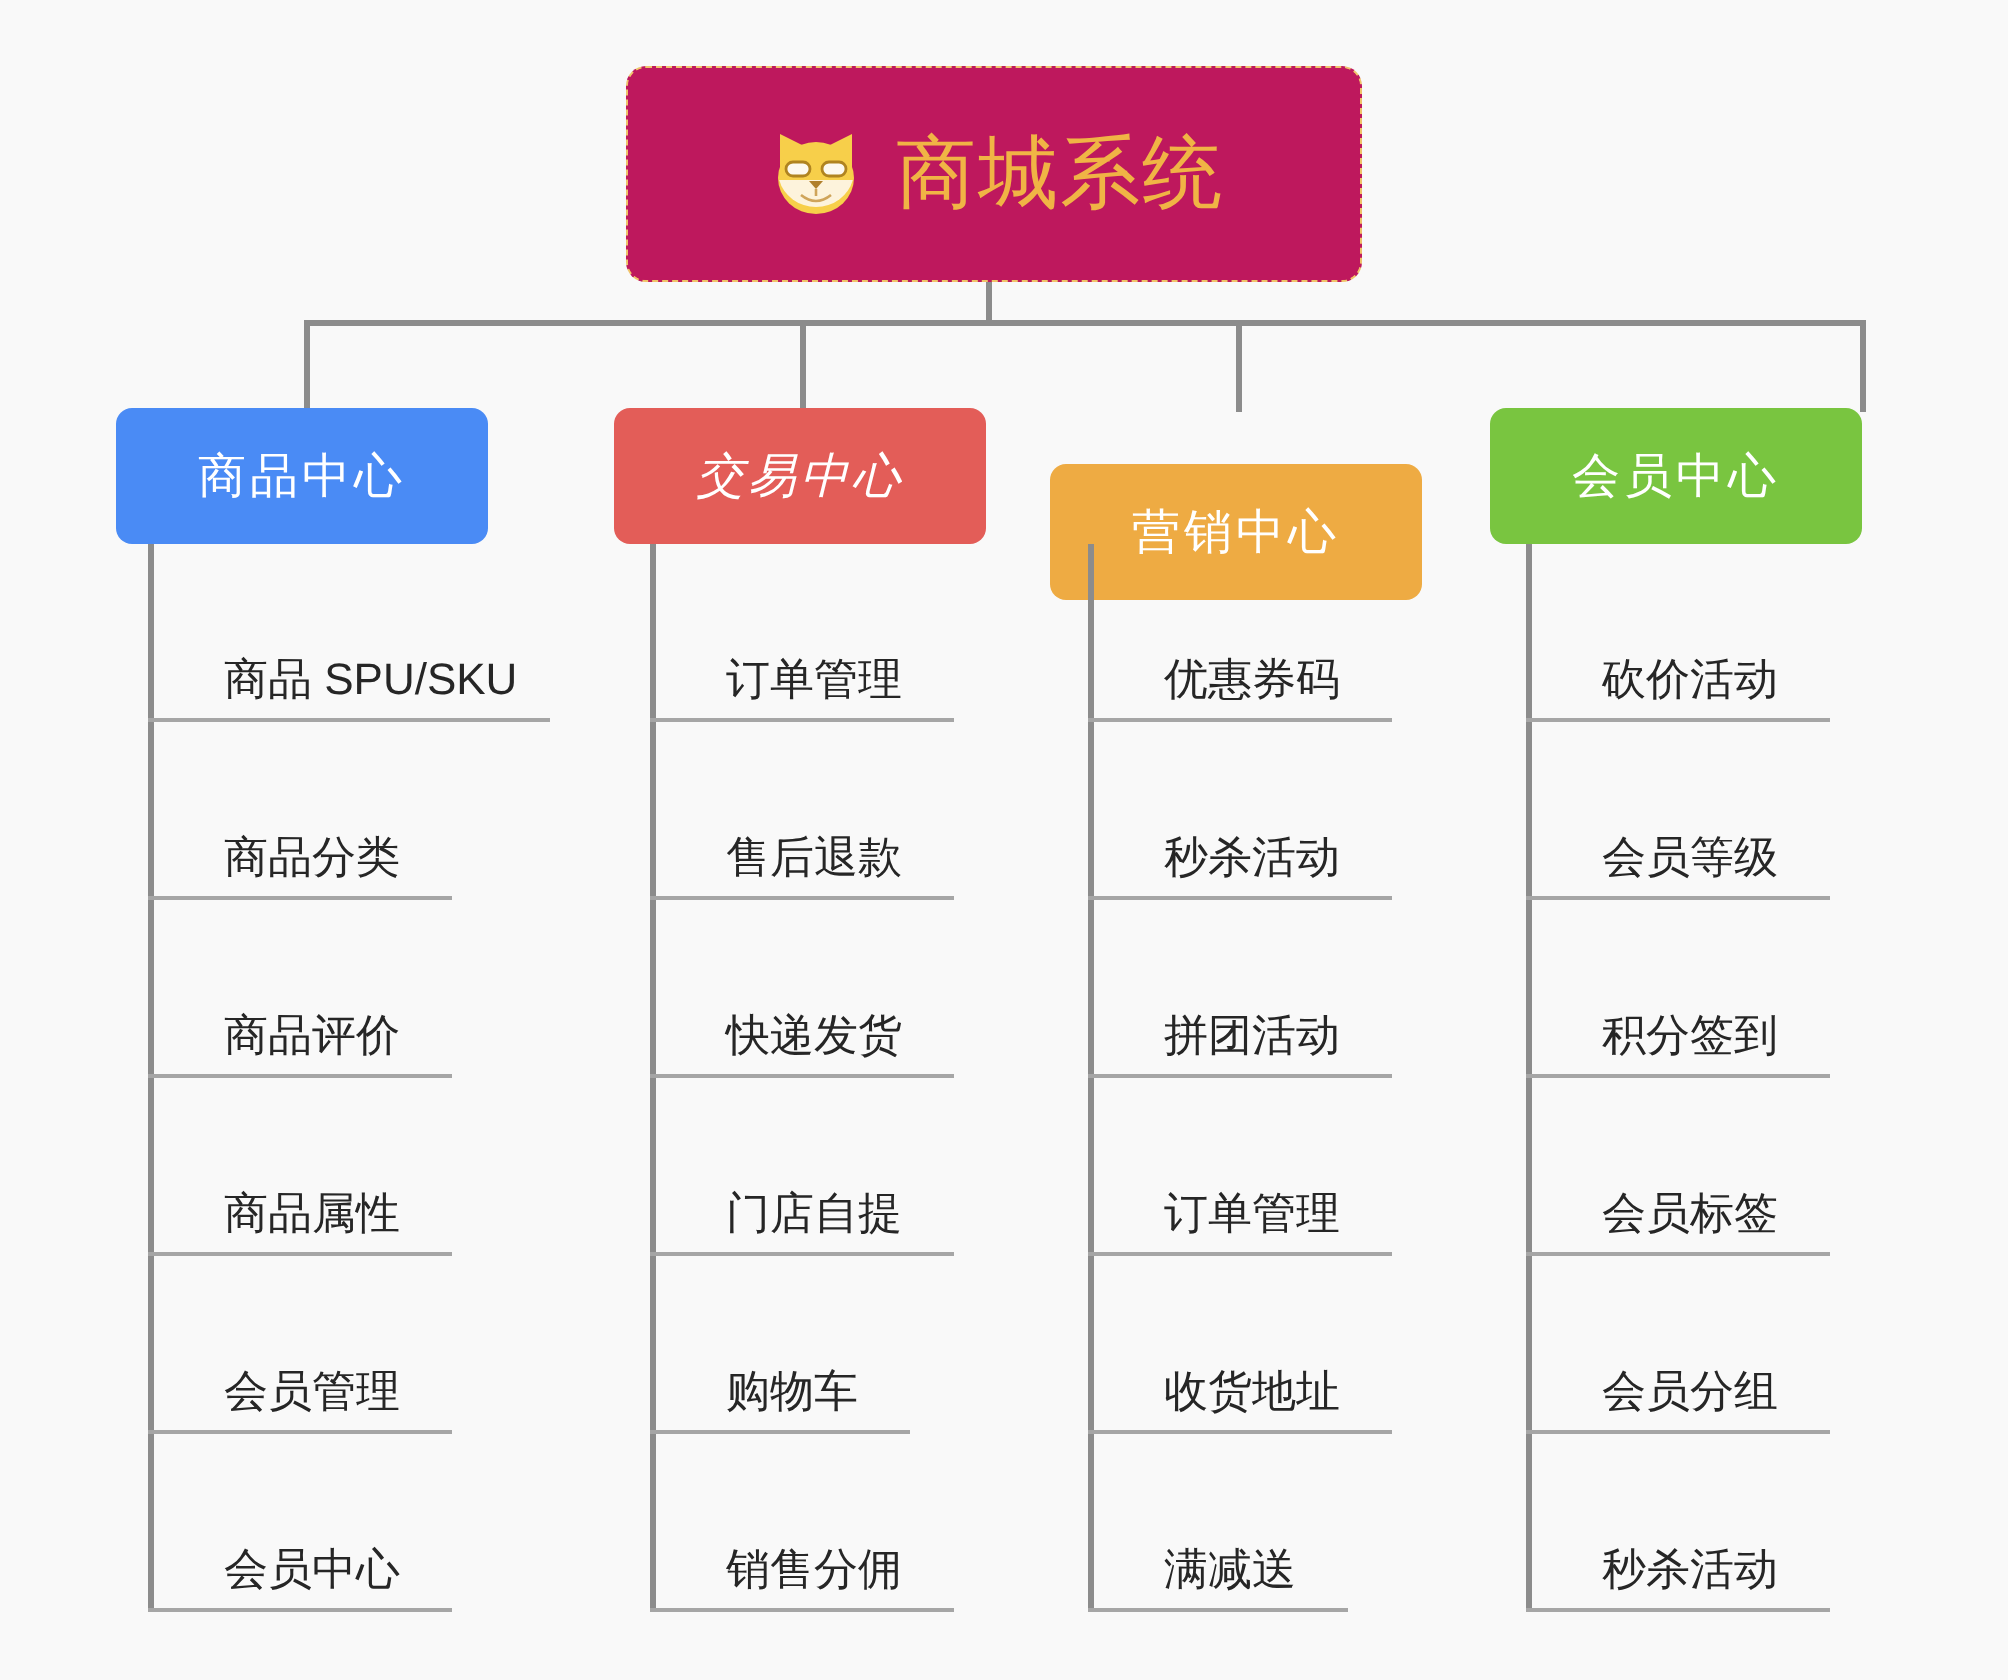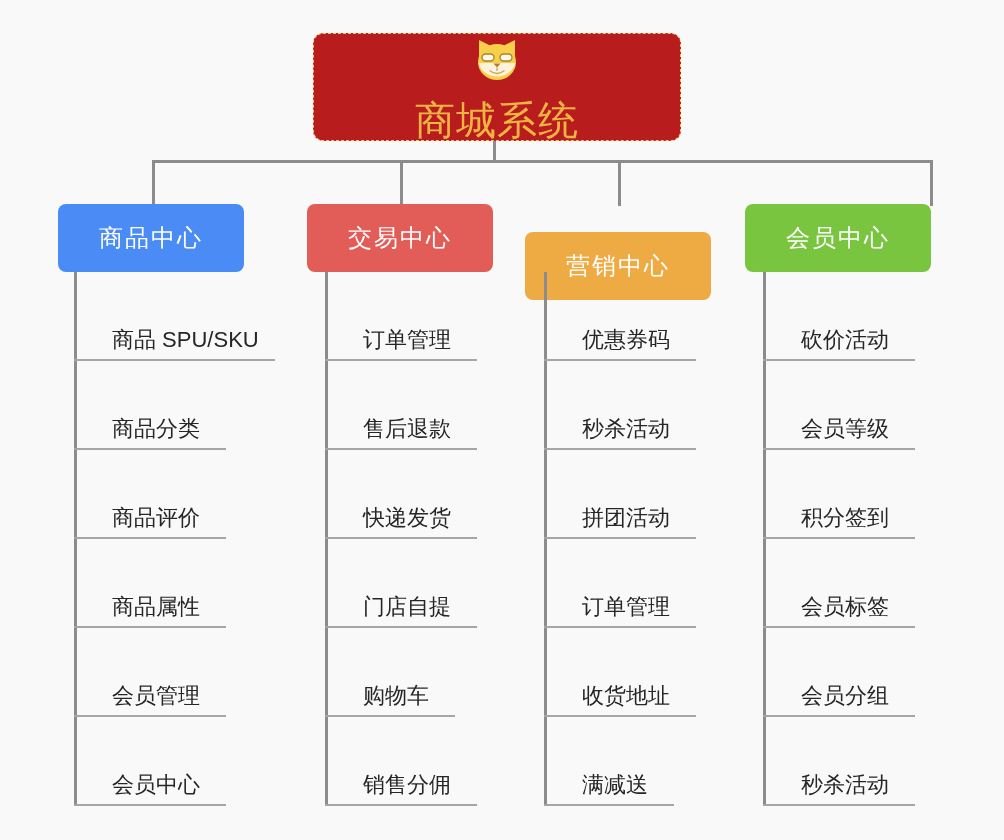--- a/index.html
+++ b/index.html
@@ -106,21 +106,21 @@
     bottom: 0;
     height: 2px;
     background: #a6a6a6;
   }
 </style>
 </head>
 <body style="background: rgb(249, 249, 249);">
 
 <div id="canvas">
 
-  <div class="root-node" style="border-color: rgb(240, 195, 106); background: #b91c1c; flex-direction: column;">
+  <div class="root-node" style="border-color: rgb(240, 195, 106); background: #be185d;">
     <span class="shiba-icon">
       <svg viewBox="0 0 52 52" width="52" height="52" aria-hidden="true">
 
         <path d="M8 6 L8 24 L20 12 Z" fill="#f7cf4a"></path>
         <path d="M44 6 L44 24 L32 12 Z" fill="#f7cf4a"></path>
 
         <ellipse cx="26" cy="28" rx="19" ry="18" fill="#f7cf4a"></ellipse>
 
         <path d="M7.6 29 A19 18 0 0 0 44.4 29 Z" fill="#fdf3dc"></path>
 
@@ -139,21 +139,21 @@
   <div class="conn conn-v" style="left: 493px; top: 141px; height: 22px; background: rgb(140, 140, 140);"></div>
   <div class="conn conn-h" style="left: 152px; top: 160px; width: 781px; background: rgb(140, 140, 140);"></div>
   <div class="conn conn-v" style="left: 152px; top: 160px; height: 46px; background: rgb(140, 140, 140);"></div>
   <div class="conn conn-v" style="left: 400px; top: 160px; height: 46px; background: rgb(140, 140, 140);"></div>
   <div class="conn conn-v" style="left: 618px; top: 160px; height: 46px; background: rgb(140, 140, 140);"></div>
   <div class="conn conn-v" style="left: 930px; top: 160px; height: 46px; background: rgb(140, 140, 140);"></div>
 
   <div class="cat-box" style="left: 58px; background: rgb(74, 139, 245);">
     <span>商品中心</span>
   </div>
-  <div class="cat-box" style="left: 307px; background: rgb(227, 93, 88);">
+  <div class="cat-box" style="left: 307px; background: rgb(227, 93, 88); font-style: italic;">
     <span>交易中心</span>
   </div>
   <div class="cat-box" style="left: 525px; background: rgb(238, 171, 67); margin-top: 28px;">
     <span>营销中心</span>
   </div>
   <div class="cat-box" style="left: 745px; background: rgb(121, 197, 64);">
     <span>会员中心</span>
   </div>
 
   <div class="leaf-col" style="left:74px;">

